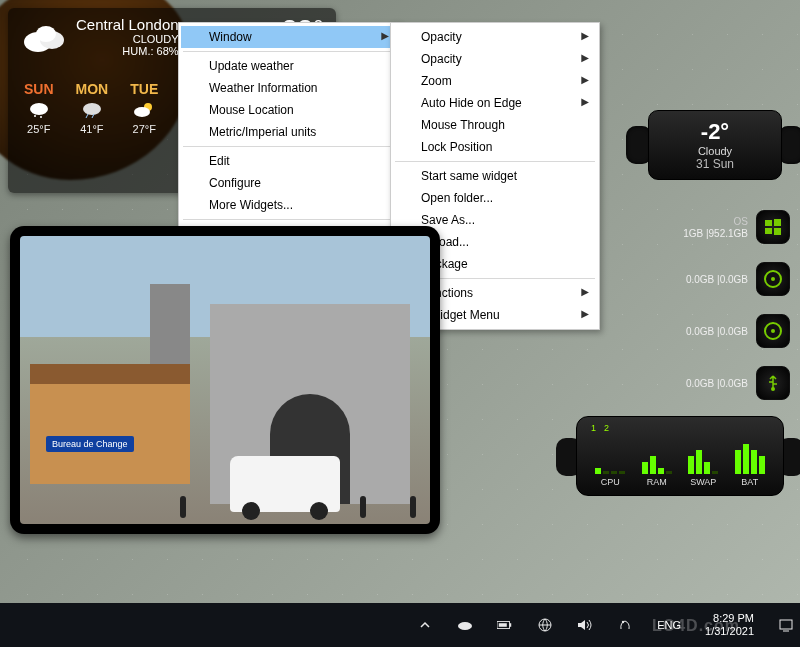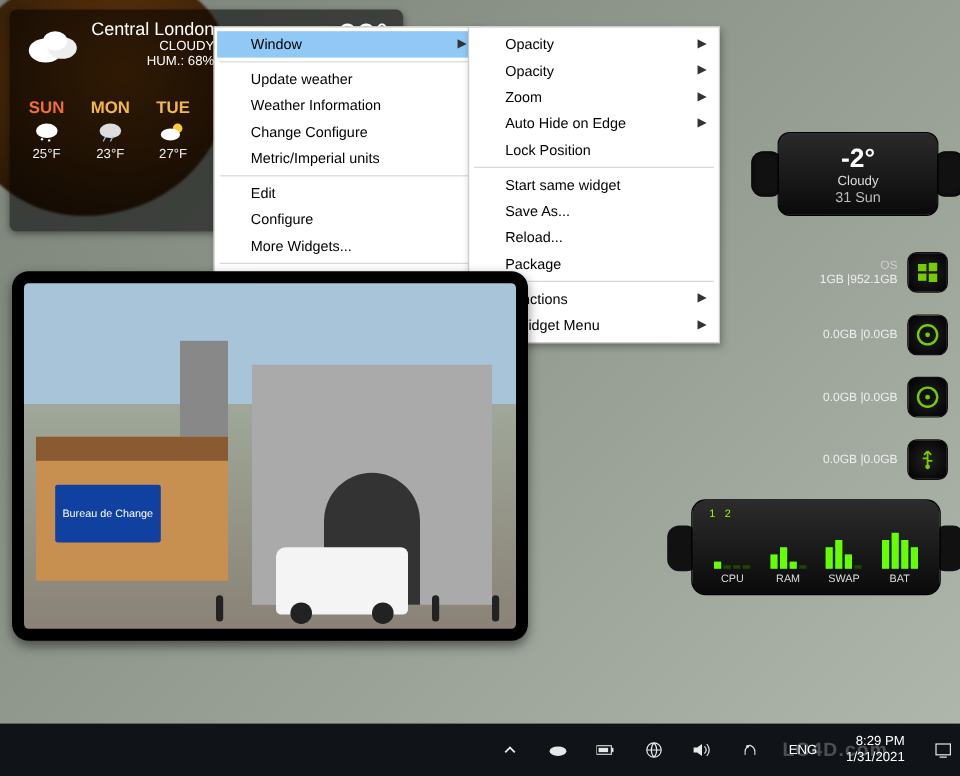--- a/index.html
+++ b/index.html
@@ -146,21 +146,21 @@
   width: 100%; height: 100%;
   background: linear-gradient(#a8c4d8 0%, #a8c4d8 35%, #9fa89a 35%, #8a8276 100%);
   position: relative; overflow: hidden; border-radius: 4px;
 }
 .photo .building {
   position: absolute; left: 10px; bottom: 40px; width: 160px; height: 120px;
   background: #c89050; border-top: 20px solid #8a5a30;
 }
 .photo .sign {
   position: absolute; left: 26px; bottom: 72px;
-  background: #1040a0; color: #fff; padding: 19px 6px; font-size: 9px; border-radius: 2px;
+  background: #1040a0; color: #fff; padding: 3px 6px; font-size: 9px; border-radius: 2px;
 }
 .photo .tower {
   position: absolute; left: 130px; bottom: 120px; width: 40px; height: 120px;
   background: #888; 
 }
 .photo .arch {
   position: absolute; left: 190px; bottom: 20px; width: 200px; height: 200px;
   background: #aaa;
 }
 .photo .arch::after {
@@ -230,58 +230,60 @@
           </svg></div>
       <div class="ftemp">25°F</div>
     </div>
     <div class="fday">
       <div class="dname">MON</div>
       <div class="ficon"><svg viewBox="0 0 24 18">
             <ellipse cx="12" cy="8" rx="9" ry="6" fill="#ddd"></ellipse>
             <line x1="8" y1="13" x2="6" y2="17" stroke="#9cf"></line>
             <line x1="14" y1="13" x2="12" y2="17" stroke="#9cf"></line>
           </svg></div>
-      <div class="ftemp">23°F</div>
+      <div class="ftemp">41°F</div>
     </div>
     <div class="fday">
       <div class="dname">TUE</div>
       <div class="ficon"><svg viewBox="0 0 24 18">
             <circle cx="16" cy="6" r="4" fill="#fc3"></circle>
             <ellipse cx="10" cy="11" rx="8" ry="5" fill="#fff"></ellipse>
           </svg></div>
       <div class="ftemp">27°F</div>
     </div>
   </div>
 </div>
 
 <div class="menu menu1" id="menu1">
     <div class="menu-item highlight"><span>Window</span><span class="arrow">▶</span></div>
     <div class="menu-sep"></div>
     <div class="menu-item"><span>Update weather</span></div>
     <div class="menu-item"><span>Weather Information</span></div>
-    <div class="menu-item"><span>Change Configure</span></div>
+    <div class="menu-item"><span>Mouse Location</span></div>
     <div class="menu-item"><span>Metric/Imperial units</span></div>
     <div class="menu-sep"></div>
     <div class="menu-item"><span>Edit</span></div>
     <div class="menu-item"><span>Configure</span></div>
     <div class="menu-item"><span>More Widgets...</span></div>
     <div class="menu-sep"></div>
     <div class="menu-item"><span>Hide</span></div>
     <div class="menu-item"><span>About</span></div>
     <div class="menu-item"><span>Close</span></div>
   </div>
 
 <div class="menu menu2" id="menu2">
     <div class="menu-item"><span>Opacity</span><span class="arrow">▶</span></div>
     <div class="menu-item"><span>Opacity</span><span class="arrow">▶</span></div>
     <div class="menu-item"><span>Zoom</span><span class="arrow">▶</span></div>
     <div class="menu-item"><span>Auto Hide on Edge</span><span class="arrow">▶</span></div>
+    <div class="menu-item"><span>Mouse Through</span></div>
     <div class="menu-item"><span>Lock Position</span></div>
     <div class="menu-sep"></div>
     <div class="menu-item"><span>Start same widget</span></div>
+    <div class="menu-item"><span>Open folder...</span></div>
     <div class="menu-item"><span>Save As...</span></div>
     <div class="menu-item"><span>Reload...</span></div>
     <div class="menu-item"><span>Package</span></div>
     <div class="menu-sep"></div>
     <div class="menu-item"><span>Functions</span><span class="arrow">▶</span></div>
     <div class="menu-item"><span>XWidget Menu</span><span class="arrow">▶</span></div>
   </div>
 
 <div class="temp-gadget">
   <div class="knobL"></div>

